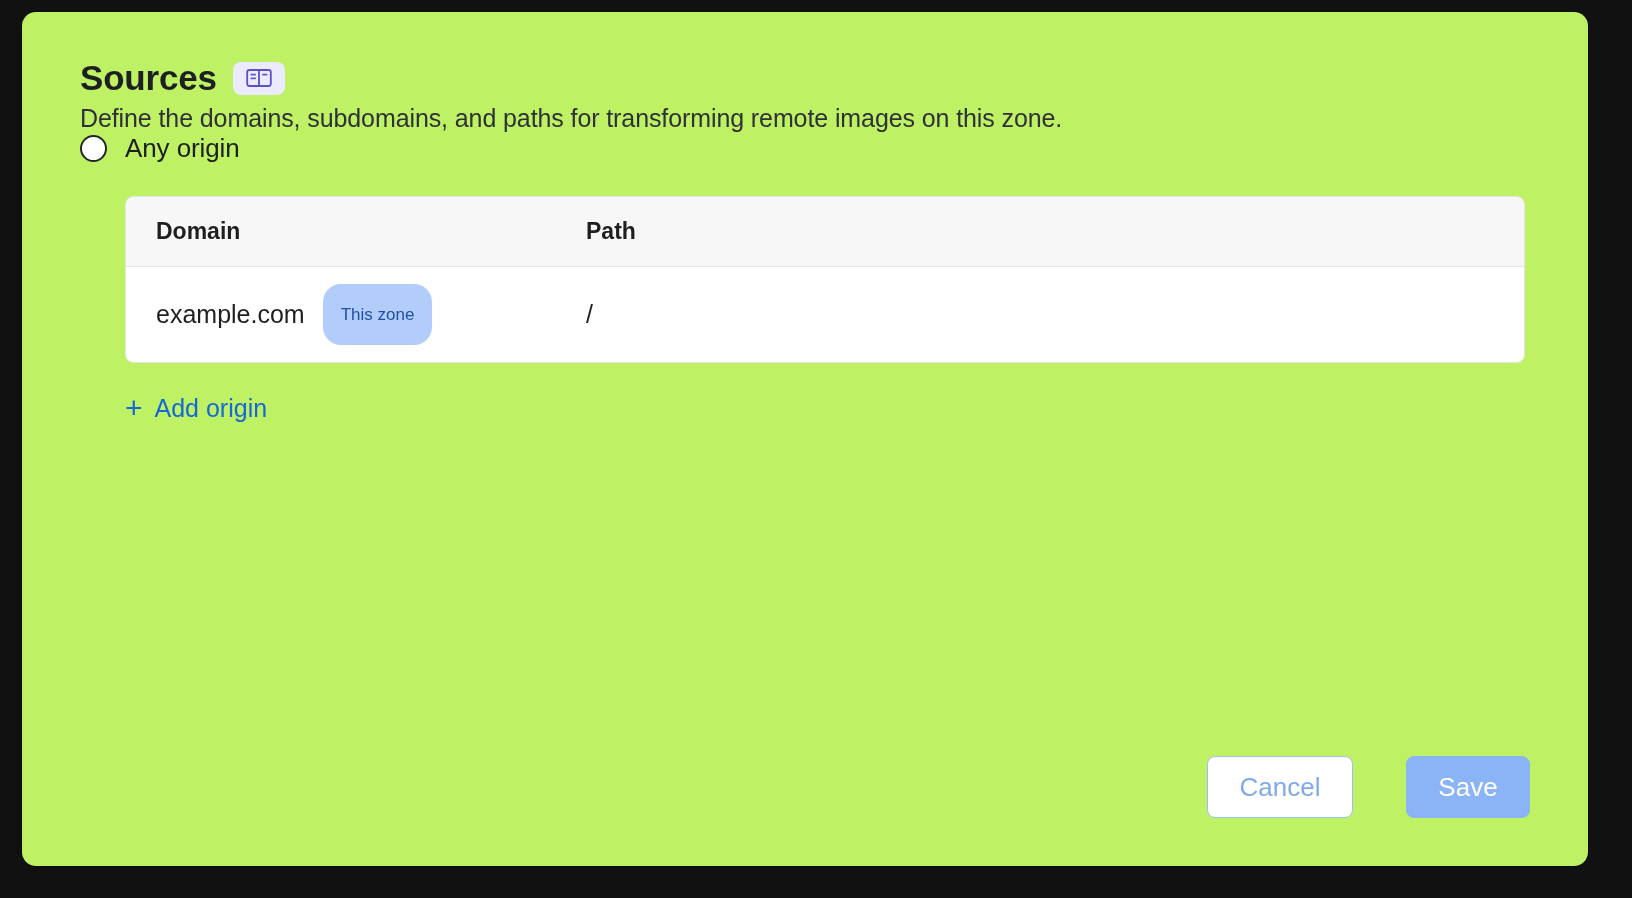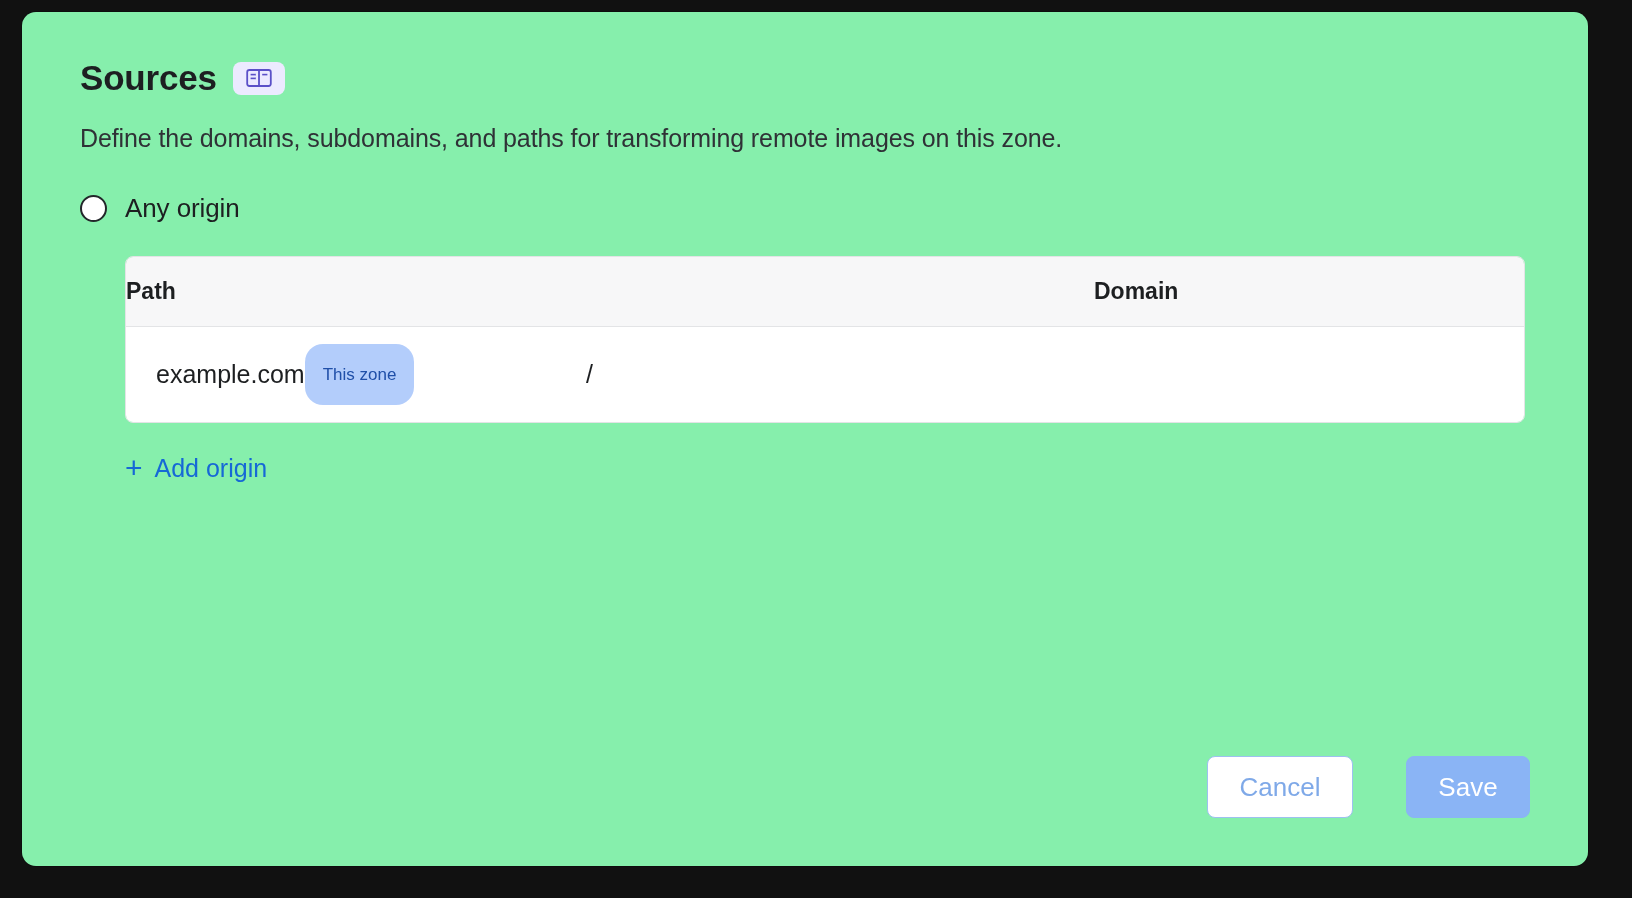--- a/index.html
+++ b/index.html
@@ -23,21 +23,21 @@
     align-items: center;
     justify-content: center;
   }
 
   .card {
     position: absolute;
     left: 22px;
     top: 12px;
     width: 1566px;
     height: 854px;
-    background: #86efac;
+    background: #bef264;
     border-radius: 14px;
     box-shadow: 0 0 0 1px rgba(0,0,0,0.18);
     box-sizing: border-box;
     padding: 46px 58px 0 58px;
   }
 
   .title-row {
     display: flex;
     align-items: center;
     gap: 16px;
@@ -54,28 +54,27 @@
     width: 52px;
     height: 33px;
     border-radius: 8px;
     background: #eceaff;
     display: flex;
     align-items: center;
     justify-content: center;
   }
 
   .subtitle {
-    margin-top: 26px;
+    margin-top: 6px;
     font-size: 25px;
     color: #2f3136;
     letter-spacing: -0.1px;
   }
 
   .option {
-    margin-top: 40px;
   }
   .option-head {
     display: flex;
     align-items: center;
     gap: 18px;
   }
   .radio {
     width: 27px;
     height: 27px;
     border-radius: 50%;
@@ -138,20 +137,21 @@
     display: flex;
     align-items: center;
     height: 95px;
     background: #ffffff;
   }
   .cell {
     font-size: 25px;
     color: #1d1f21;
     display: flex;
     align-items: center;
+    gap: 18px;
   }
   .chip {
     background: #b3cdfb;
     color: #1f4fa8;
     font-size: 17px;
     border-radius: 18px;
     padding: 22px 18px;
     line-height: 1;
   }
 
@@ -228,22 +228,22 @@
     <div class="option">
       <div class="option-head">
         <div class="radio"></div>
         <div class="option-label">Any origin</div>
       </div>
     </div>
 
 
     <div class="table">
       <div class="thead">
+        <div class="th col-domain">Domain</div>
         <div class="th col-path">Path</div>
-        <div class="th col-domain">Domain</div>
       </div>
       <div class="trow">
         <div class="cell col-domain">
           <span>example.com</span>
           <span class="chip">This zone</span>
         </div>
         <div class="cell col-path">/</div>
       </div>
     </div>
 

